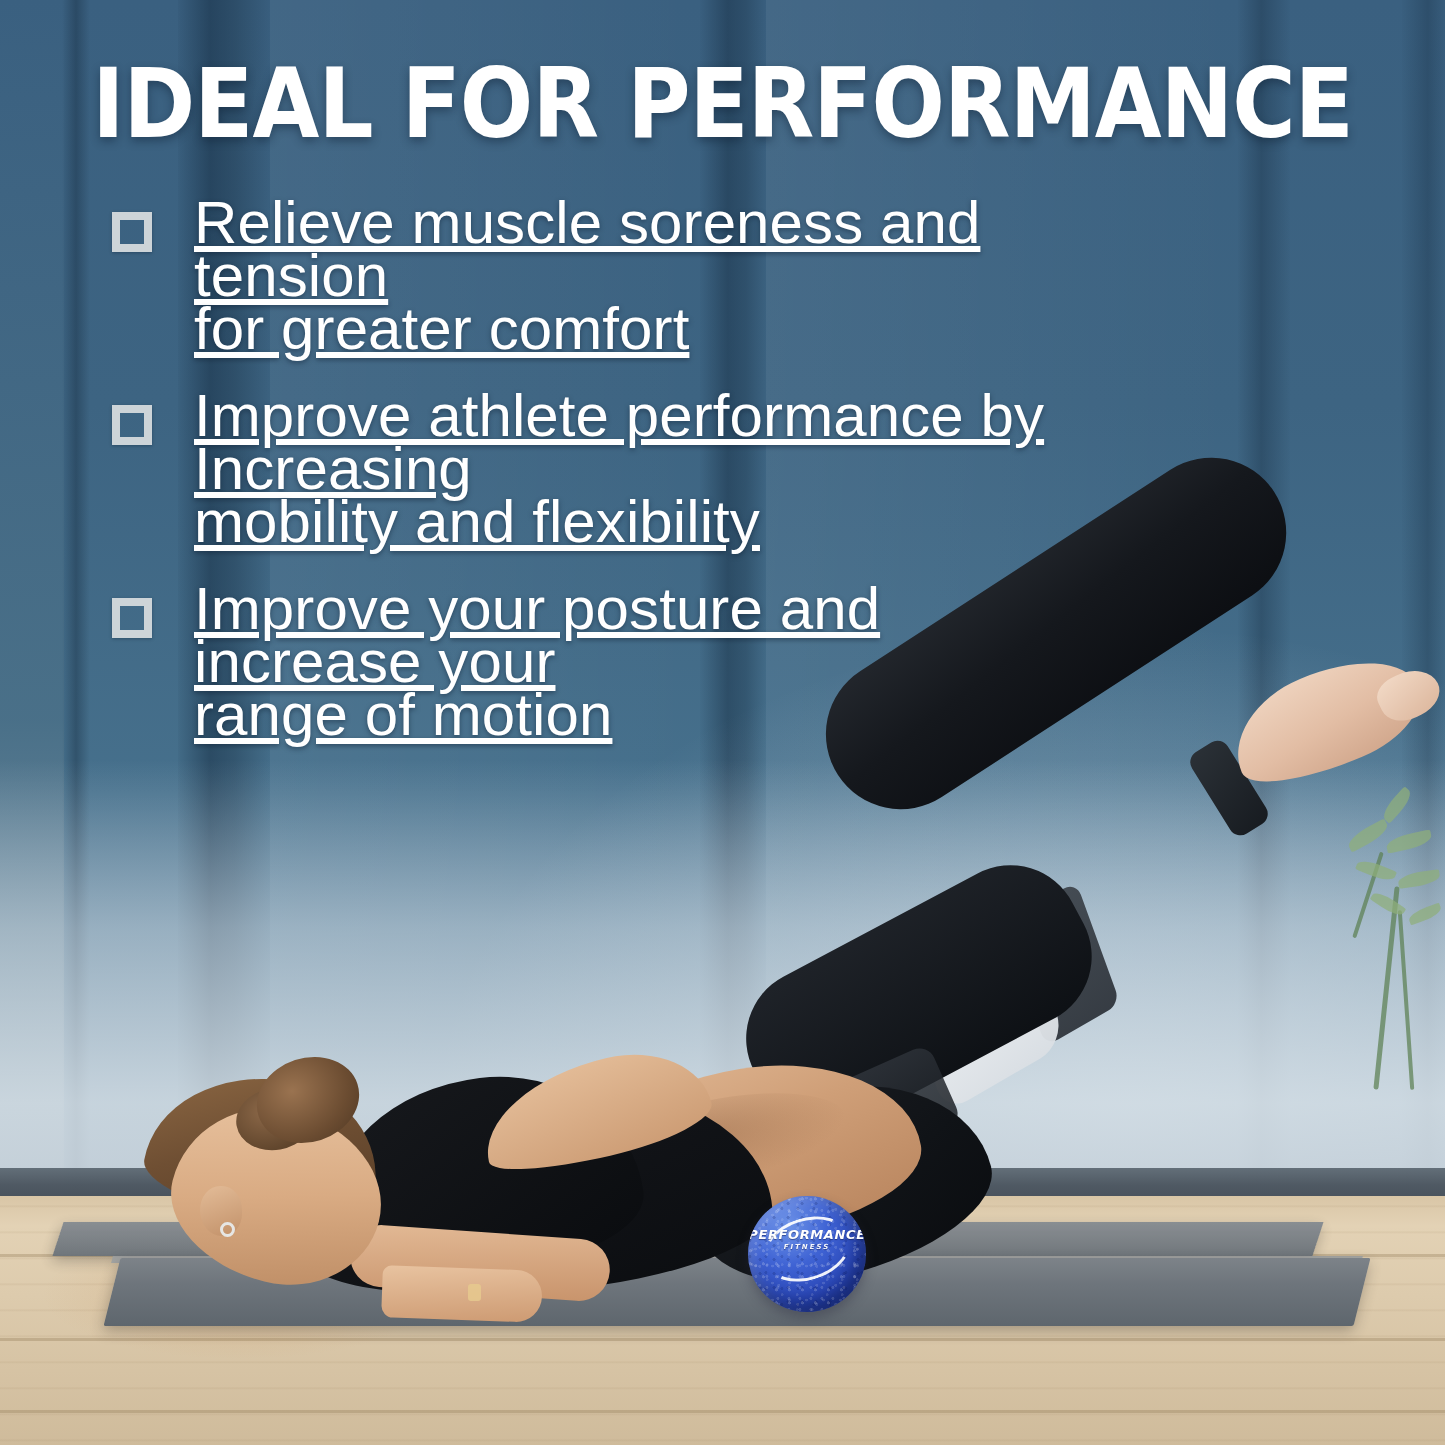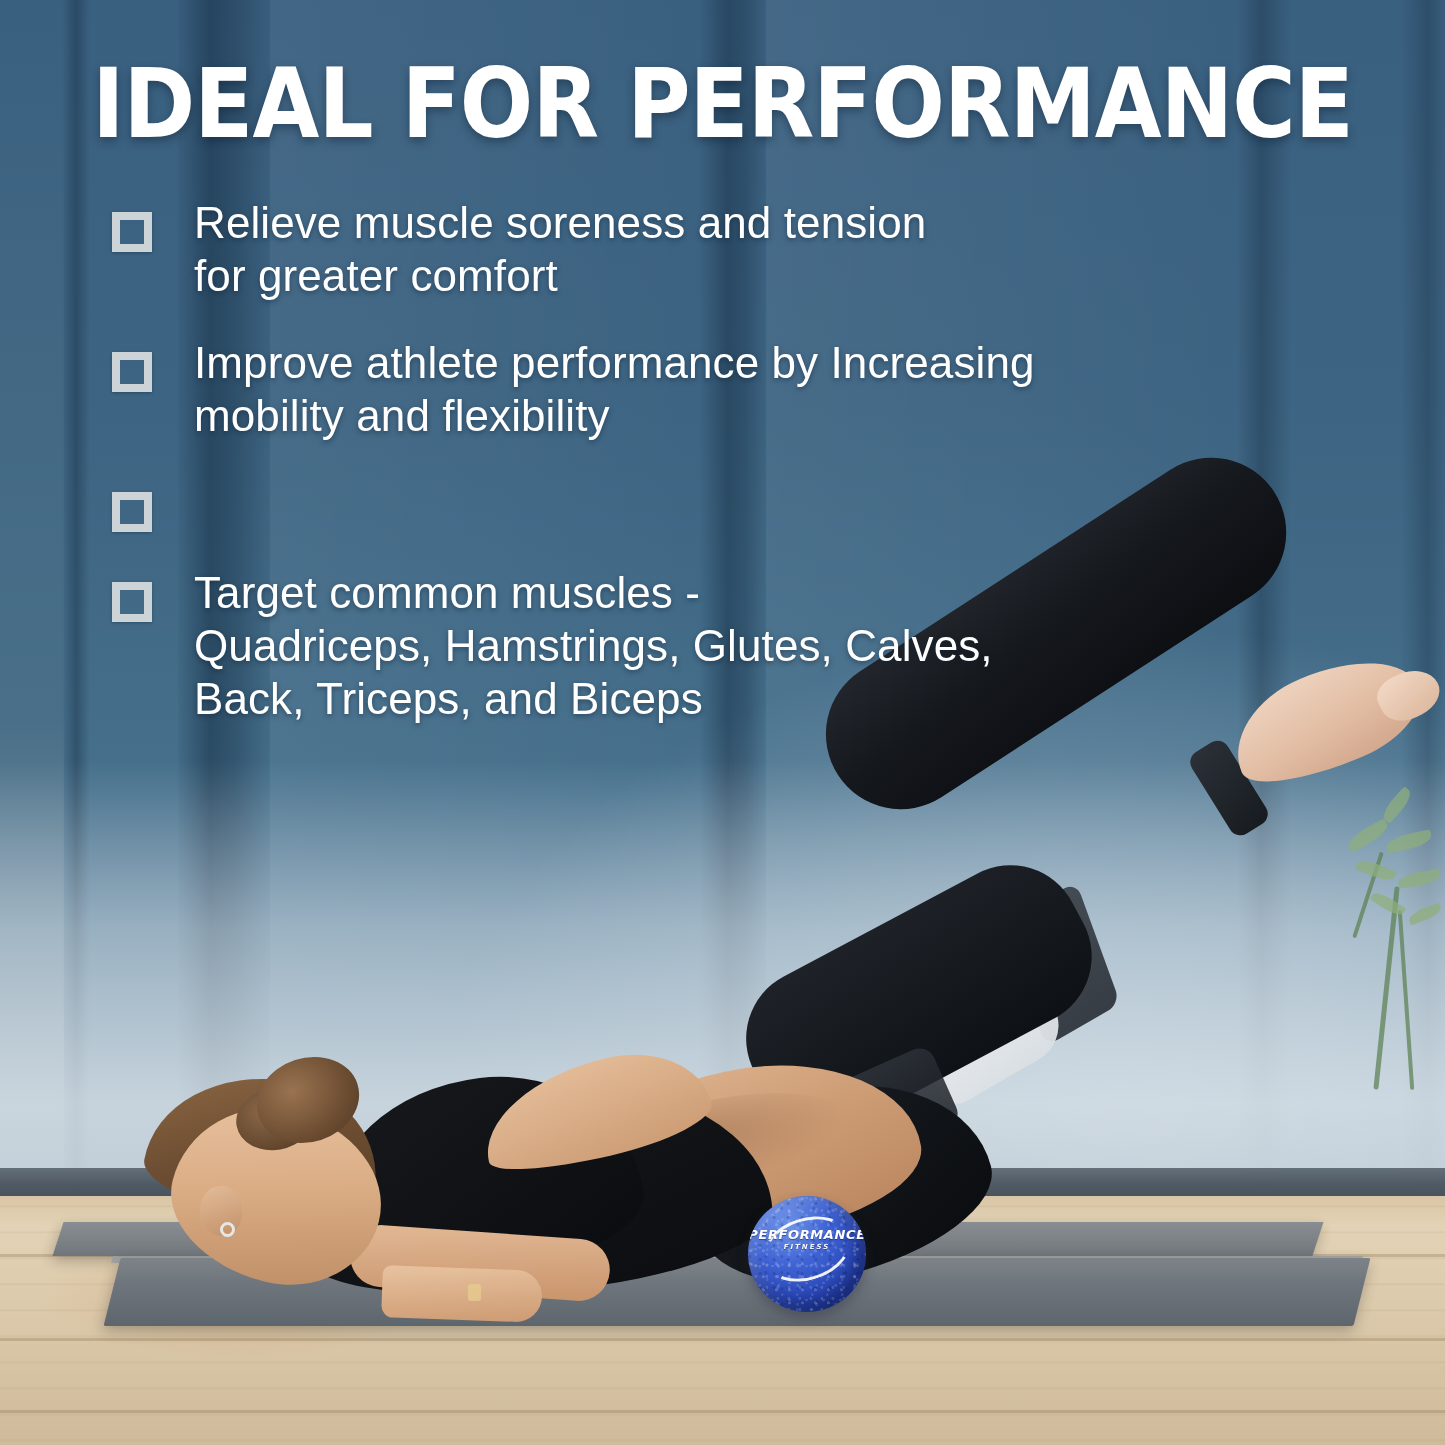--- a/index.html
+++ b/index.html
@@ -345,26 +345,27 @@
     width:40px; height:40px;
     border:8px solid #cdd4d8;
     background:transparent;
     margin-top:16px;
     box-shadow:0 1px 3px rgba(10,28,48,.35);
   }
   .bullet-text{
     margin-left:42px;
     color:#ffffff;
     font-family:"Liberation Sans", sans-serif;
-    font-size:44px;
+    font-size:60px;
     line-height:53px;
     font-weight:400;
     letter-spacing:.1px;
     text-shadow:0 2px 5px rgba(14,32,52,.5);
     white-space:pre-line;
+    text-decoration:underline;
   }
 </style>
 </head>
 <body>
 
 <div id="stage">
 
   <div class="bg-window"></div>
   <div class="left-wall"></div>
   <div class="pane pane-a"></div>
@@ -450,22 +451,18 @@
       <div class="bullet-text">Relieve muscle soreness and tension
 for greater comfort</div>
     </div>
     <div class="bullet">
       <div class="checkbox"></div>
       <div class="bullet-text">Improve athlete performance by Increasing
 mobility and flexibility</div>
     </div>
     <div class="bullet">
       <div class="checkbox"></div>
-    </div>
-    <div class="bullet">
-      <div class="checkbox"></div>
-      <div class="bullet-text">Target common muscles -
-Quadriceps, Hamstrings, Glutes, Calves,
-Back, Triceps, and Biceps</div>
+      <div class="bullet-text">Improve your posture and increase your
+range of motion</div>
     </div>
   </div>
 
 </div>
 
 </body></html>

